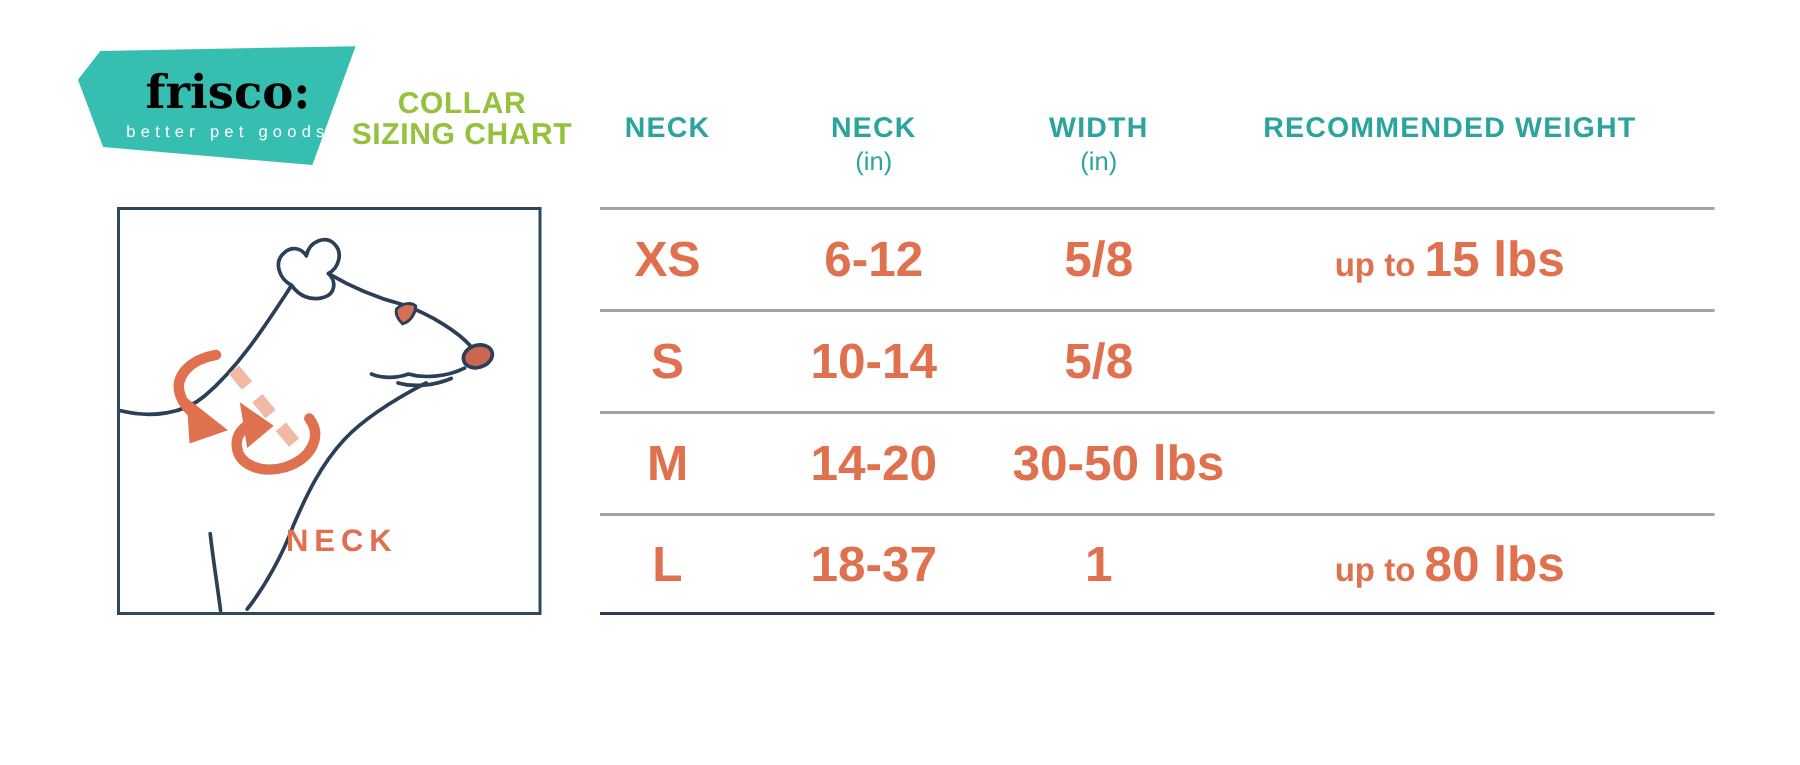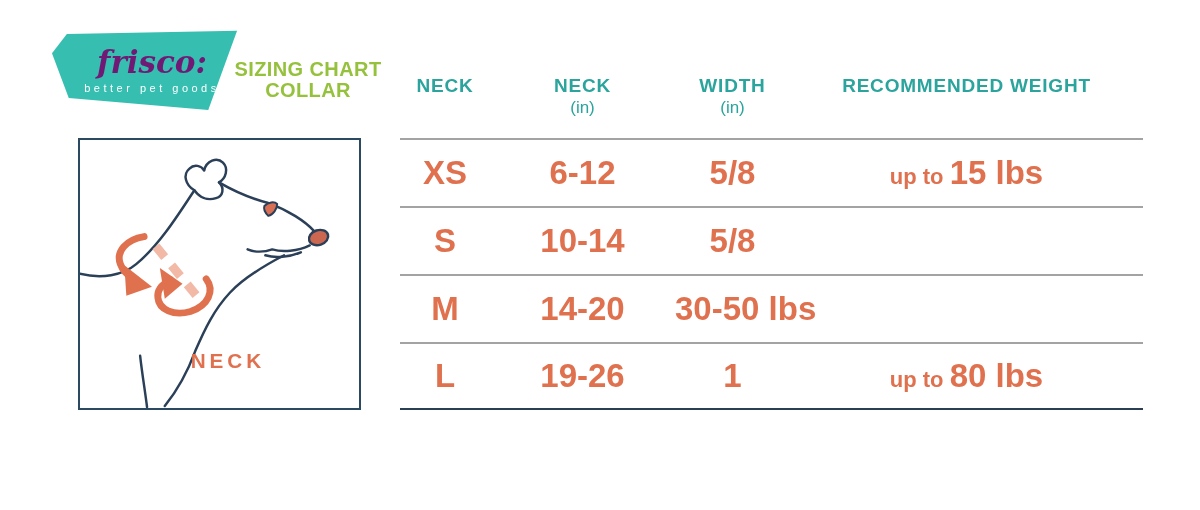--- a/index.html
+++ b/index.html
@@ -4,21 +4,21 @@
 <style>
   html,body{margin:0;padding:0;background:#ffffff;}
   .canvas{position:relative;width:1200px;height:510px;background:#ffffff;overflow:hidden;
           font-family:"Liberation Sans",sans-serif;}
 
   
   .logo{position:absolute;left:52px;top:30px;width:186px;height:80px;background:#36beb1;
         clip-path:polygon(8% 5%,99.5% 1%,84% 100%,9% 85%,0% 29%);
         display:flex;flex-direction:column;align-items:center;justify-content:center;
         padding-left:14px;box-sizing:border-box;}
-  .logo-word{color:#701a75;font-family:"DejaVu Serif",serif;font-weight:bold;font-size:31px;line-height:1;font-style:italic;}
+  .logo-word{color:#000000;font-family:"DejaVu Serif",serif;font-weight:bold;font-size:31px;line-height:1;}
   .logo-tag{color:#fff;font-size:11px;letter-spacing:3.5px;margin-top:4px;white-space:nowrap;}
 
   
   .chart-title{position:absolute;left:234px;top:59px;width:148px;text-align:center;
                color:#95c13d;font-weight:bold;font-size:20px;line-height:1.05;letter-spacing:0.4px;}
 
   
   .dog-box{position:absolute;left:78px;top:138px;width:283px;height:272px;
            border:2px solid #2b4961;box-sizing:border-box;}
   .dog-box svg{display:block;width:100%;height:100%;}
@@ -42,22 +42,22 @@
 <body>
 
 <div class="canvas">
 
   <div class="logo">
     <div class="logo-word">frisco:</div>
     <div class="logo-tag">better pet goods</div>
   </div>
 
   <div class="chart-title">
+    <div>COLLAR</div>
     <div>SIZING CHART</div>
-    <div>COLLAR</div>
   </div>
 
   <div class="dog-box">
     <svg viewBox="0 0 283 272" preserveAspectRatio="none">
       <g stroke="#2b4058" stroke-width="2.5" fill="none" stroke-linecap="round" stroke-linejoin="round">
         <path d="M -3,135 C 22,142 44,137 57,126 C 80,107 99,77 116,51"></path>
         <path d="M 116,51 C 107,46 104,35 111,29 C 116,24 123,26 126,31 C 128,21 139,17 145,23 C 151,29 148,39 141,43 C 147,49 145,57 138,59 C 129,62 121,58 116,51"></path>
         <path d="M 141,43 C 158,53 176,60 191,64 C 211,71 229,83 237,92"></path>
         <path d="M 233,107 C 221,113 205,114 195,111 C 187,114 177,114 170,111"></path>
         <path d="M 224,114 C 212,119 198,120 188,117"></path>
@@ -113,20 +113,20 @@
     </div>
 
     <div class="trow">
       <div class="cell">M</div>
       <div class="cell">14-20</div>
       <div class="cell"><span class="small"></span><span>30-50 lbs</span></div>
     </div>
 
     <div class="trow">
       <div class="cell">L</div>
-      <div class="cell">19-26</div>
+      <div class="cell">18-37</div>
       <div class="cell">1</div>
       <div class="cell"><span class="small">up to </span><span>80 lbs</span></div>
     </div>
   </div>
 
 
 </div>
 
 </body></html>

